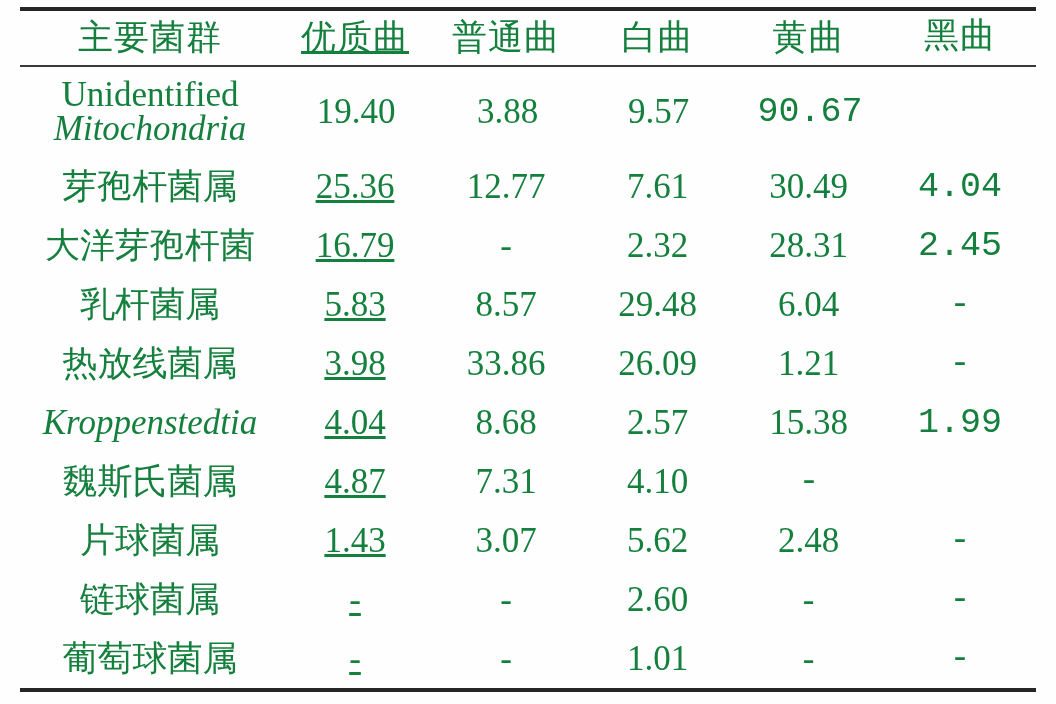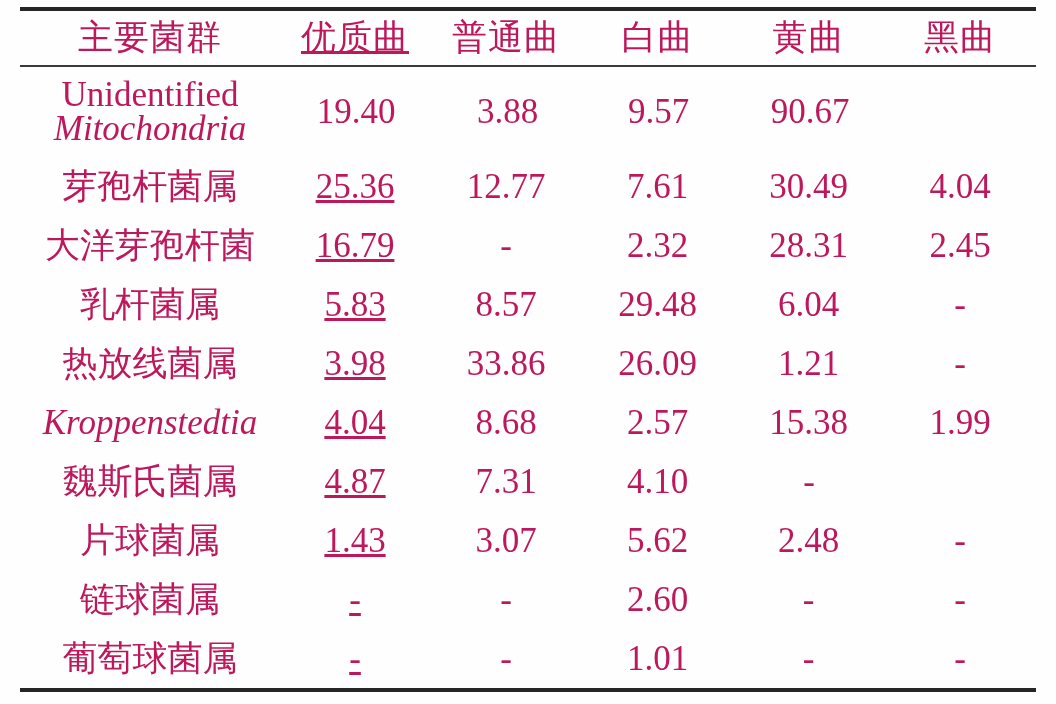--- a/index.html
+++ b/index.html
@@ -6,21 +6,21 @@
     margin: 0;
     padding: 0;
     background: #ffffff;
   }
   .page {
     position: relative;
     width: 1056px;
     height: 704px;
     background: #fefefe;
     font-family: "Liberation Serif", "DejaVu Serif", serif;
-    color: #be185d;
+    color: #15803d;
     overflow: hidden;
   }
   .tbl {
     position: absolute;
     left: 20px;
     top: 7px;
     width: 1016px;
   }
   .rule {
     width: 100%;
@@ -40,21 +40,21 @@
     text-align: center;
     font-size: 35px;
     line-height: 34px;
     white-space: nowrap;
   }
   .c0 { width: 260px; }
   .c1 { width: 150px; text-decoration: underline; }
   .c2 { width: 152px; }
   .c3 { width: 151px; }
   .c4 { width: 151px; }
-  .c5 { width: 152px; }
+  .c5 { width: 152px; font-family: Liberation Mono, monospace; }
   .italic { font-style: italic; }
   .hdr { letter-spacing: 1px; }
 </style>
 </head>
 <body>
 
 <div class="page">
   <div class="tbl">
 
     <div class="rule thick"></div>

